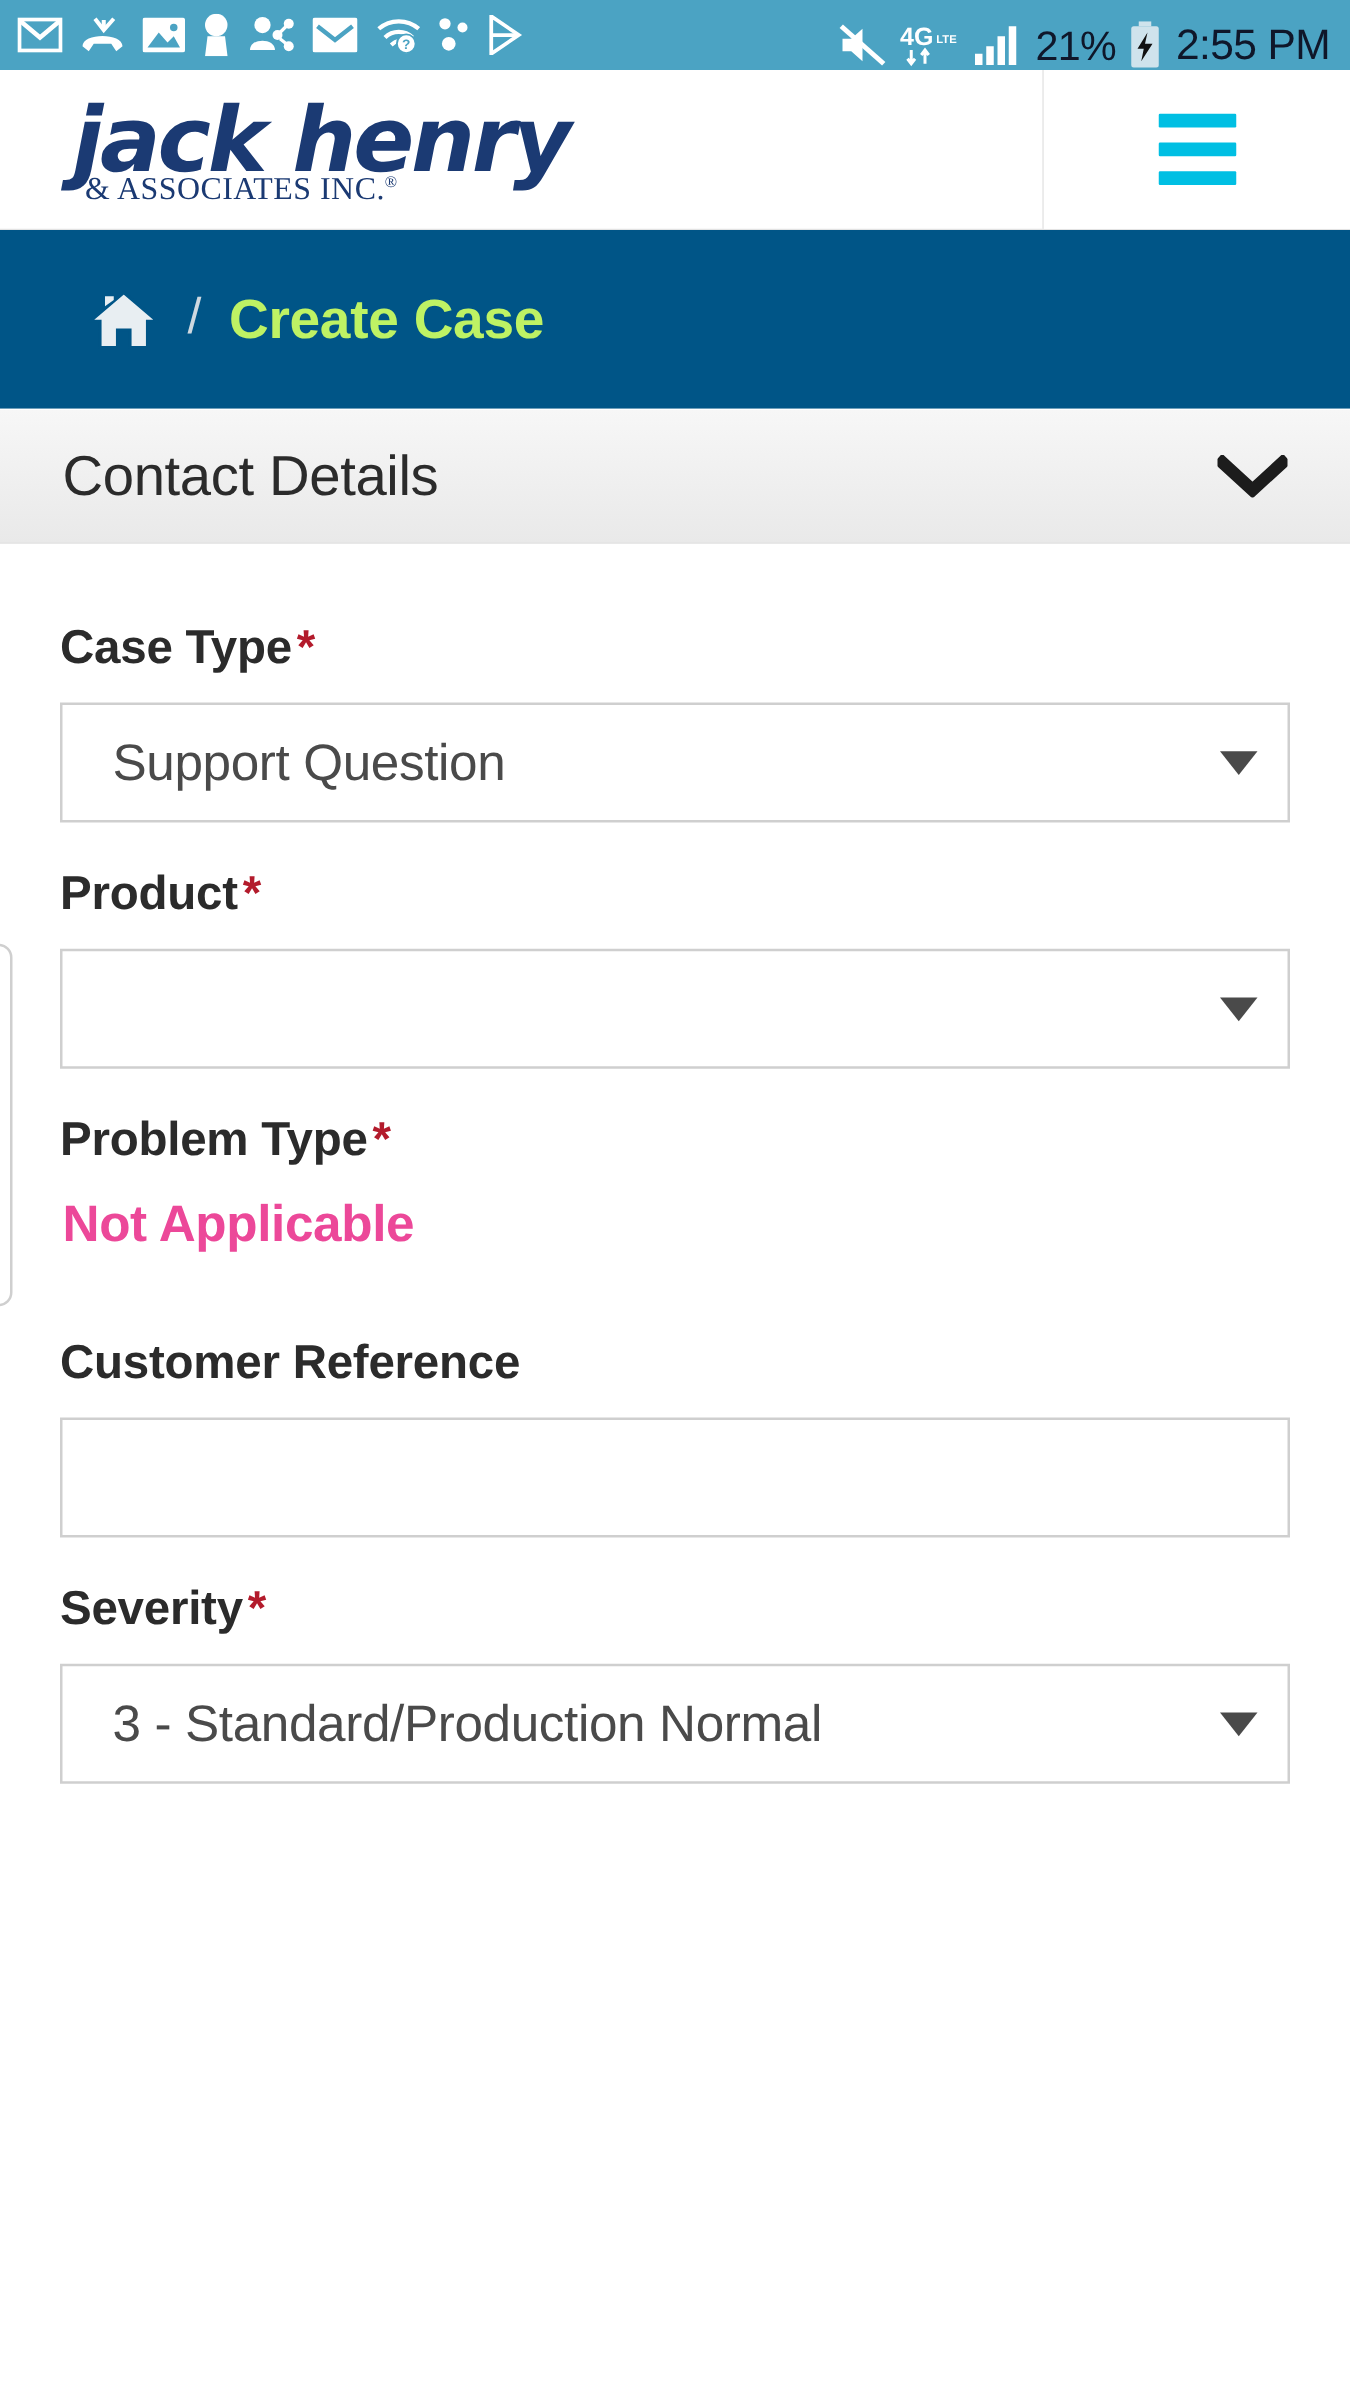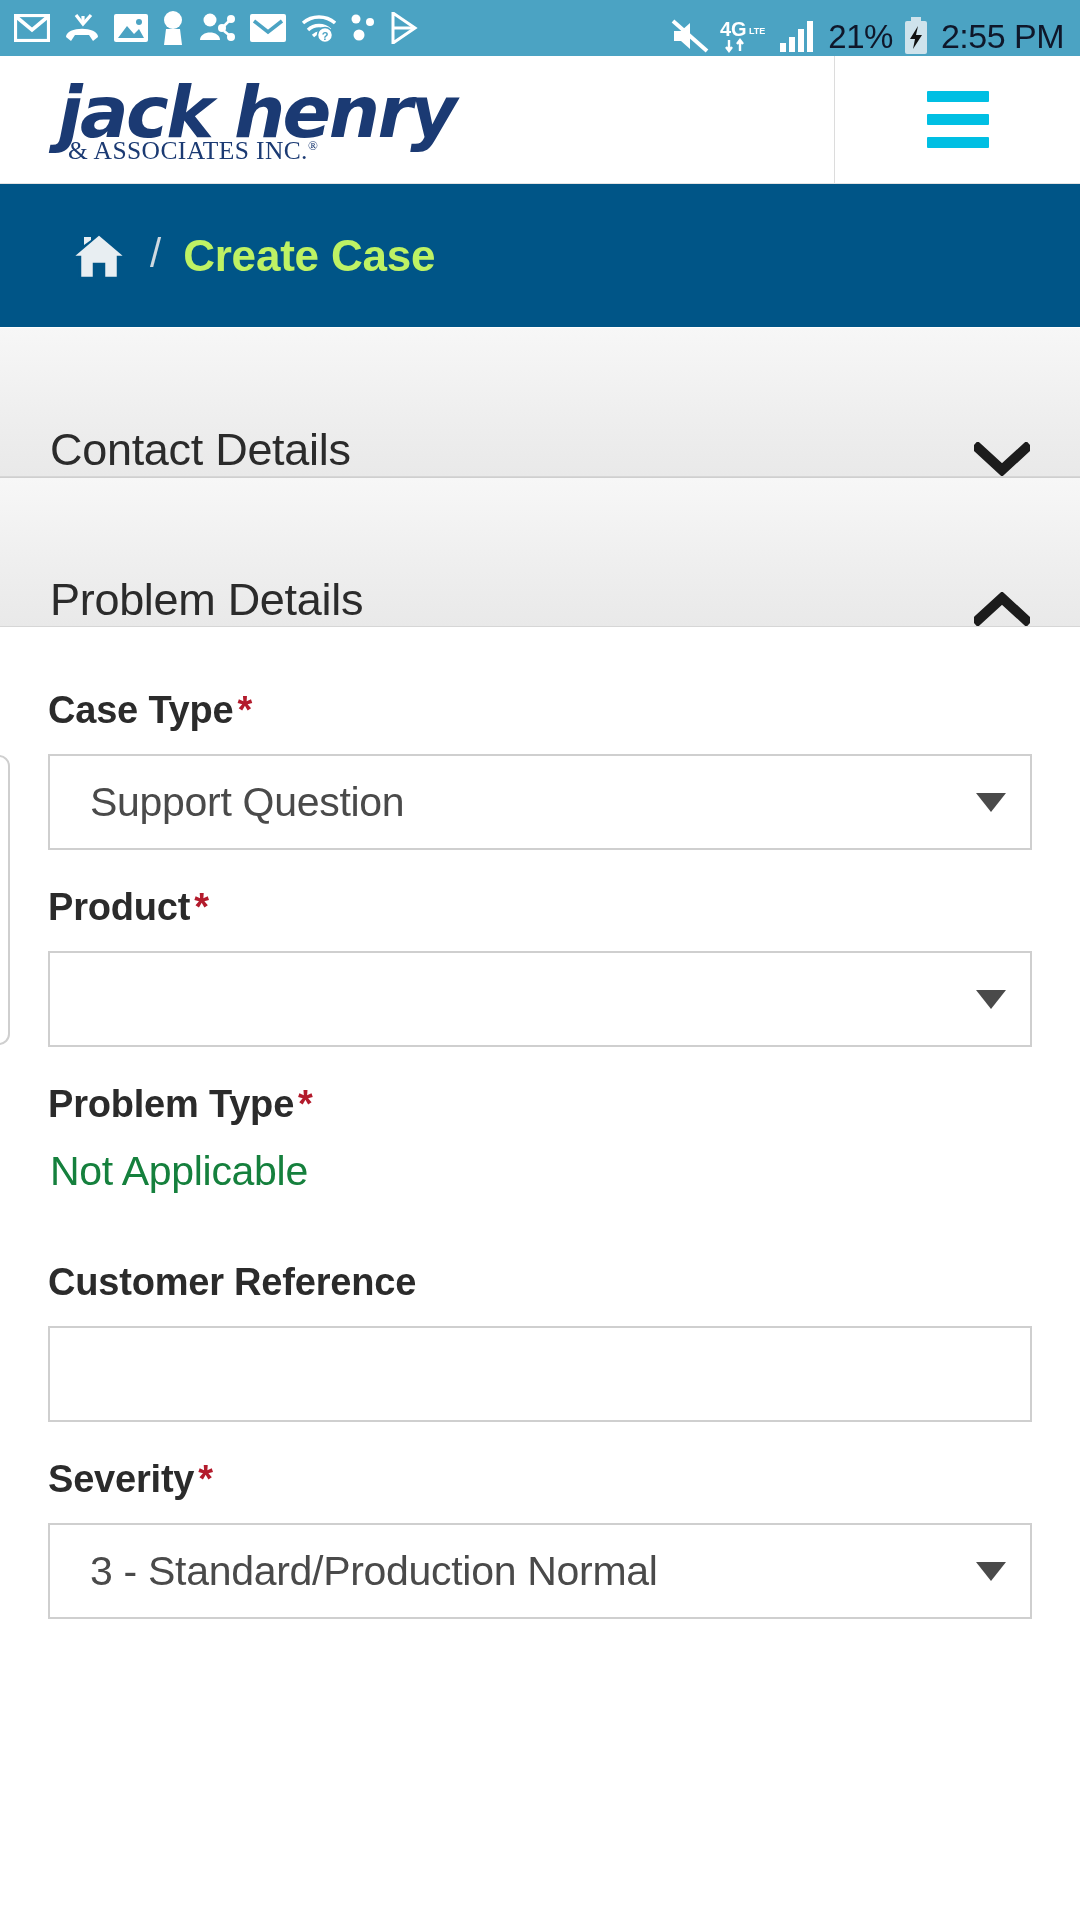--- a/index.html
+++ b/index.html
@@ -78,25 +78,25 @@
     color:#cfd9e0; font-size:40px; font-weight:300; line-height:1;
     transform:translateY(-3px);
   }
   .bc-title{
     color:#bef264; font-size:44px; font-weight:700; letter-spacing:-0.2px;
   }
 
   
   .accordion-wrap{ width:1080px; background:#fff; }
   .acc-header{
-    height:150px; width:1080px;
+    height:108px; width:1080px;
     background:linear-gradient(180deg,#f7f7f7 0%,#efefef 55%,#e9e9e9 100%);
     border-top:1px solid #ffffff;
     border-bottom:1px solid #d6d6d6;
-    display:flex; align-items:flex-end; justify-content:space-between;
+    display:flex; align-items:center; justify-content:space-between;
     padding:0 50px 0 50px;
   }
   .acc-header.second{ border-top:1px solid #cfcfcf; }
   .acc-title{
     font-size:45px; font-weight:400; color:#2b2b2b; letter-spacing:-0.3px;
   }
   .chev{ width:56px; height:34px; }
 
   
   .form-body{
@@ -118,21 +118,21 @@
   }
   .caret{
     width:0; height:0;
     border-left:15px solid transparent; border-right:15px solid transparent;
     border-top:19px solid #4a4a4a;
   }
   .text-input{
     height:96px; width:984px; border:2px solid #cfcfcf; background:#ffffff;
   }
   .plain-value{
-    font-size:41px; color:#15803d; font-weight:400; letter-spacing:-0.3px;
+    font-size:41px; color:#ec4899; font-weight:700; letter-spacing:-0.3px;
     display:block; padding-left:2px;
   }
 
   
   .edge-sliver{
     position:absolute; left:-12px; top:755px;
     width:22px; height:290px;
     background:#ffffff; border:2px solid #cfcfcf; border-radius:14px;
   }
 </style>
@@ -258,26 +258,20 @@
 
 <div class="accordion-wrap">
 
   <div class="acc-header">
     <span class="acc-title">Contact Details</span>
     <svg class="chev" viewBox="0 0 56 34">
       <path d="M4 6 L28 28 L52 6" fill="none" stroke="#1c1c1c" stroke-width="10" stroke-linecap="square" stroke-linejoin="miter"></path>
     </svg>
   </div>
 
-  <div class="acc-header second">
-    <span class="acc-title">Problem Details</span>
-    <svg class="chev" viewBox="0 0 56 34">
-      <path d="M4 28 L28 6 L52 28" fill="none" stroke="#1c1c1c" stroke-width="10" stroke-linecap="square" stroke-linejoin="miter"></path>
-    </svg>
-  </div>
 </div>
 
 <div class="form-body">
 
   <div class="field">
     <label class="field-label"><span>Case Type</span><span class="req">*</span></label>
     <div class="select-box">
       <span class="select-value">Support Question</span>
       <span class="caret"></span>
     </div>

